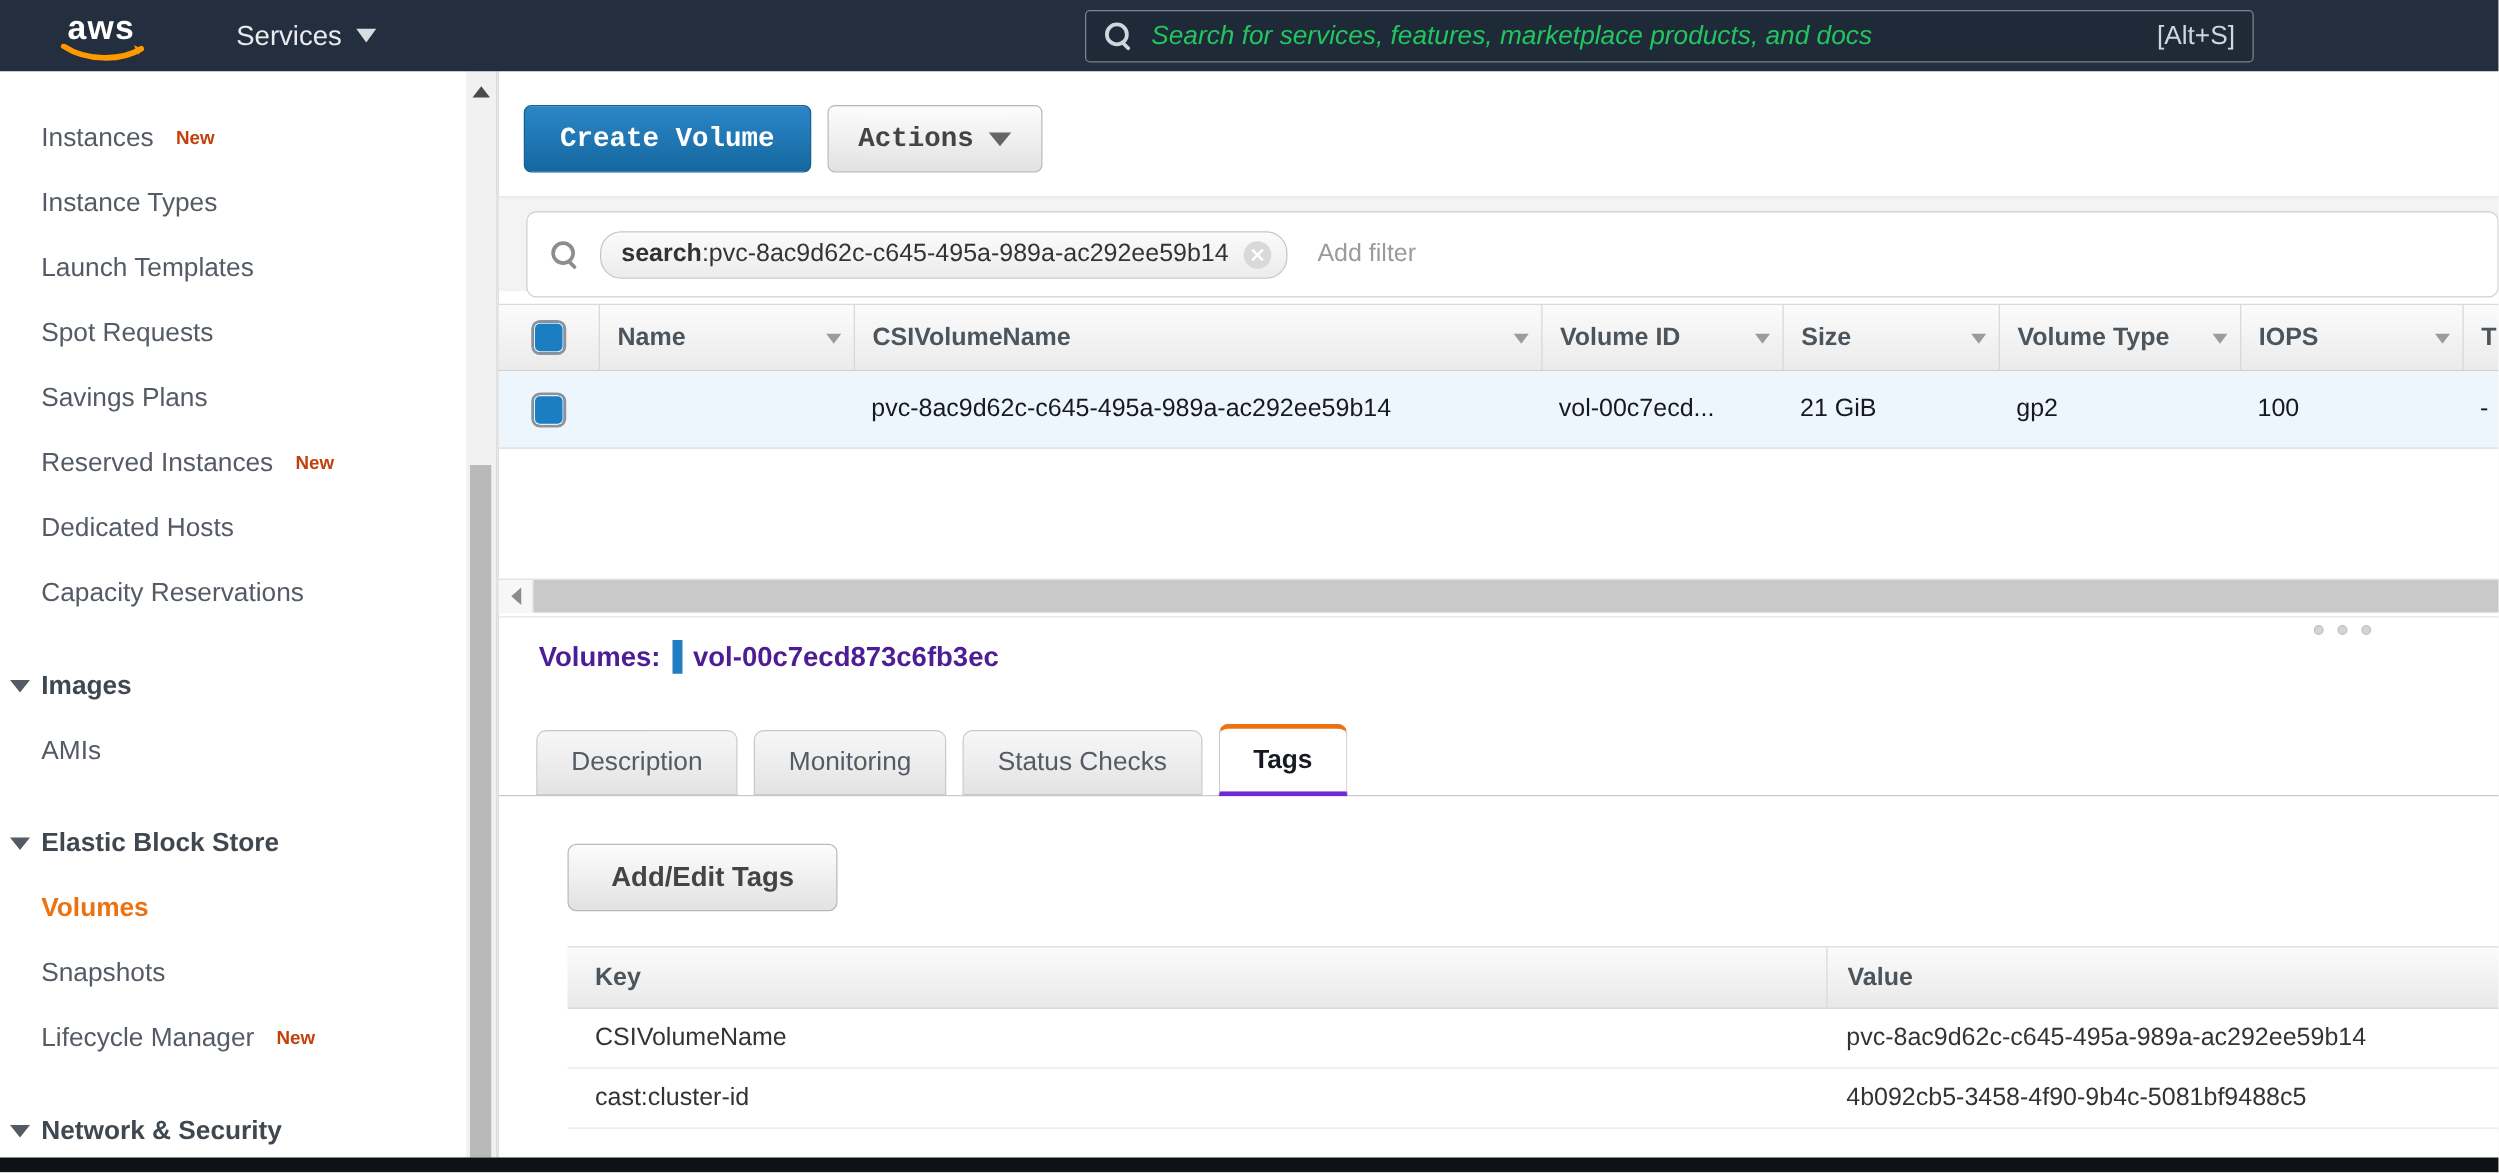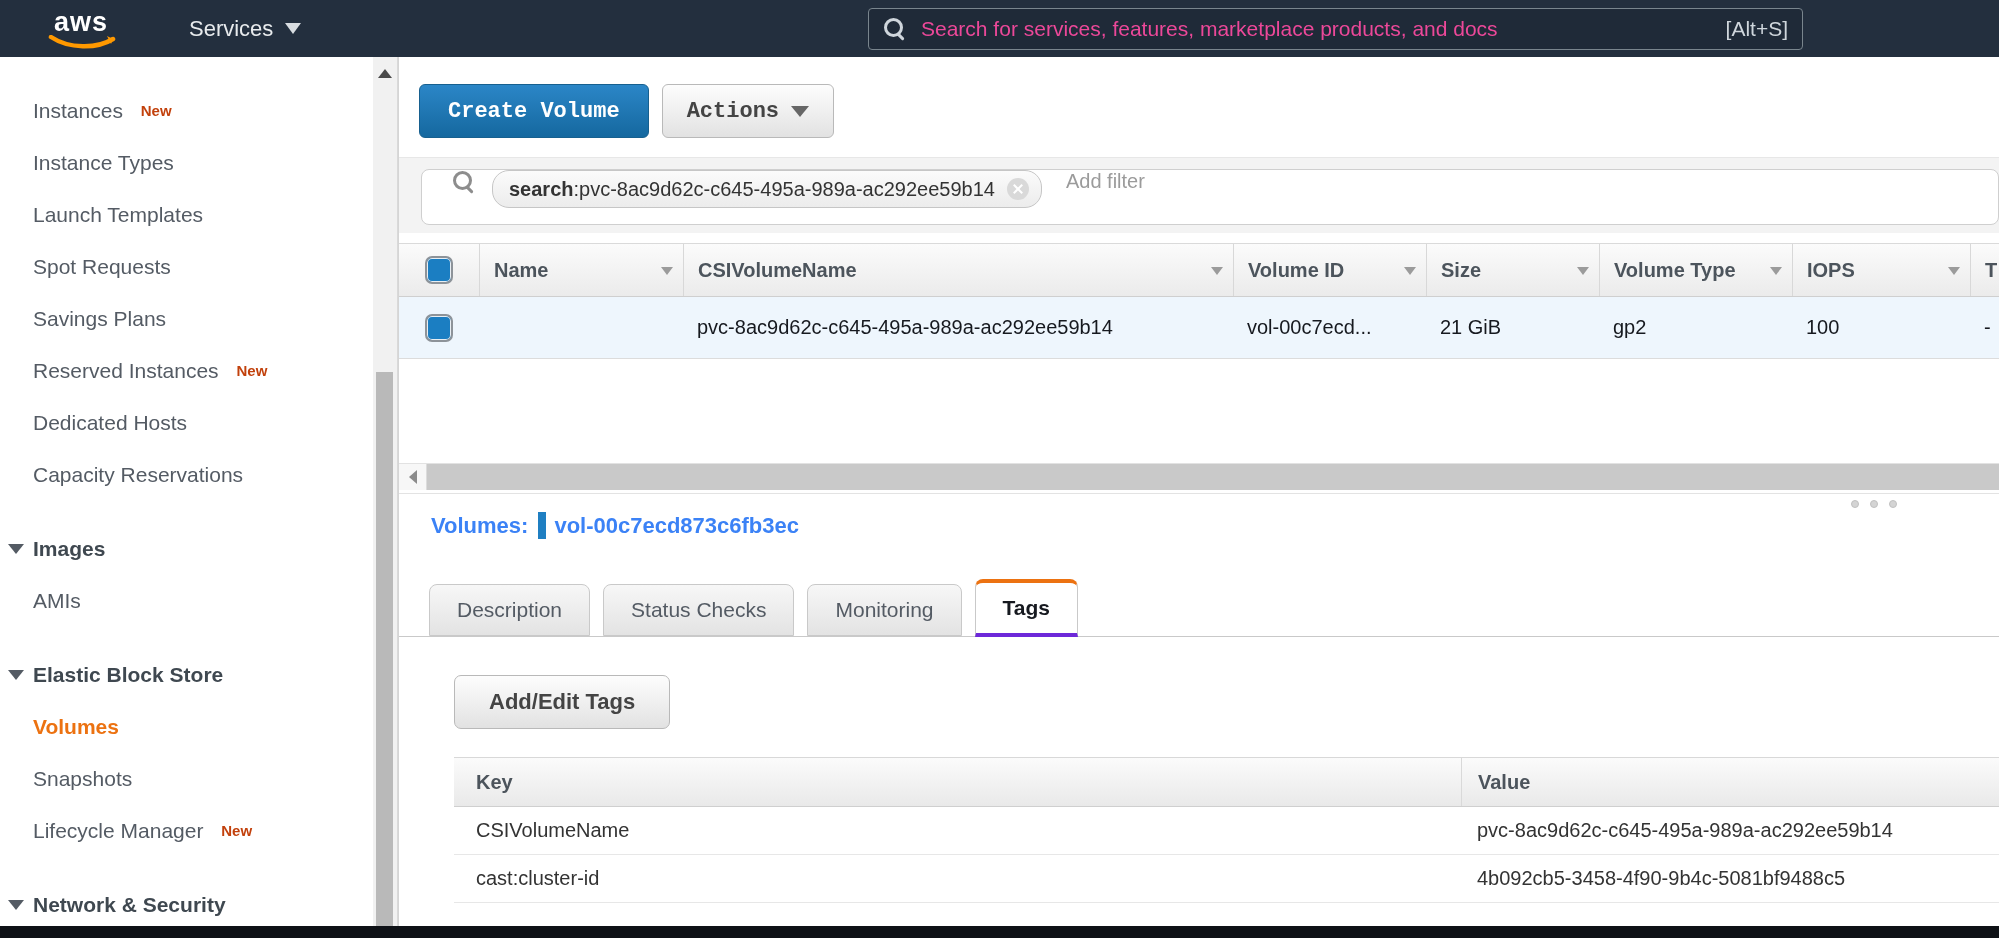--- a/index.html
+++ b/index.html
@@ -14,41 +14,41 @@
   .aws-logo .aws-text { color:#fff; font-weight:bold; font-size:27px; letter-spacing:1px; line-height:30px; display:block; text-align:center; }
   .aws-logo svg { position:absolute; left:2px; bottom:0; }
   .nav-services { display:flex; align-items:center; margin-left:72px; color:#e8ebed; font-size:22px; cursor:pointer; }
   .caret-down-light { width:0; height:0; border-left:8px solid transparent; border-right:8px solid transparent; border-top:11px solid #d8dde1; margin-left:12px; }
   .nav-search { position:absolute; left:868px; top:8px; width:935px; height:42px; border:1px solid #79858d; border-radius:4px; background:#1f2a38; display:flex; align-items:center; padding:0 14px; }
   .mag { width:24px; height:24px; position:relative; flex:0 0 auto; }
   .mag::before { content:""; position:absolute; left:1px; top:1px; width:13px; height:13px; border:3px solid #cfd6dc; border-radius:50%; }
   .mag::after { content:""; position:absolute; left:16px; top:15px; width:3px; height:9px; background:#cfd6dc; transform:rotate(-45deg); border-radius:2px; }
   .mag.grey::before { border-color:#8d8d8d; }
   .mag.grey::after { background:#8d8d8d; }
-  .nav-search .placeholder { color:#ec4899; font-size:21px; margin-left:14px; white-space:nowrap; }
+  .nav-search .placeholder { font-style:italic; color:#22c55e; font-size:21px; margin-left:14px; white-space:nowrap; }
   .nav-search .shortcut { margin-left:auto; color:#cfd6dc; font-size:21px; }
   
   .sidebar { position:absolute; top:57px; left:0; width:373px; bottom:12px; background:#fff; overflow:hidden; padding-top:28px; }
   .side-item { position:relative; height:52px; line-height:52px; padding-left:33px; font-size:21px; color:#545b64; white-space:nowrap; cursor:pointer; }
   .side-item .badge { color:#c2410c; font-size:15px; font-weight:bold; margin-left:12px; position:relative; top:-2px; }
   .side-item.section { font-weight:bold; color:#3f4850; margin-top:22px; }
   .side-item.active { color:#ec7211; font-weight:bold; }
   .tri-right-caret { position:absolute; left:8px; top:50%; margin-top:-5px; width:0; height:0; border-left:8px solid transparent; border-right:8px solid transparent; border-top:10px solid #545b64; }
   .side-scroll { position:absolute; top:57px; left:373px; width:25px; bottom:12px; background:#f1f1f1; border-right:1px solid #d9d9d9; }
   .side-scroll .up-arrow { position:absolute; top:12px; left:50%; margin-left:-7px; width:0; height:0; border-left:7px solid transparent; border-right:7px solid transparent; border-bottom:9px solid #4a4a4a; }
   .side-scroll .thumb { position:absolute; left:3px; right:4px; top:315px; bottom:0; background:#b9b9b9; }
   
   .main { position:absolute; top:57px; left:398px; right:0; bottom:12px; background:#fff; border-left:1px solid #d5d5d5; }
   .toolbar { position:absolute; top:27px; left:20px; display:flex; gap:13px;font-family:Liberation Mono, monospace; }
   .btn { height:54px; display:inline-flex; align-items:center; border-radius:6px; font-size:22px; font-weight:bold; cursor:pointer; }
   .btn-primary { background:linear-gradient(180deg,#2b86c7,#15689f); border:1px solid #17608f; color:#fff; padding:0 28px; }
   .btn-secondary { background:linear-gradient(180deg,#fdfdfd,#e2e2e2); border:1px solid #b9b9b9; color:#444; padding:0 24px; }
   .caret-down-dark { width:0; height:0; border-left:9px solid transparent; border-right:9px solid transparent; border-top:11px solid #666; margin-left:12px; }
   .filter-strip { position:absolute; top:100px; left:0; right:0; height:76px; background:#f3f3f3; border-top:1px solid #e7e7e7; }
-  .filter-box { position:absolute; left:22px; right:0; top:11px; height:56px; background:#fff; border:1px solid #cfcfcf; border-radius:8px; display:flex; align-items:flex-start; padding-left:30px; }
+  .filter-box { position:absolute; left:22px; right:0; top:11px; height:69px; background:#fff; border:1px solid #cfcfcf; border-radius:8px; display:flex; align-items:center; padding-left:18px; }
   .filter-pill { display:flex; align-items:center; margin-left:16px; height:38px; padding:0 12px 0 16px; border:1px solid #c6c6c6; border-radius:17px; background:linear-gradient(180deg,#fbfbfb,#ececec); font-size:20px; color:#333; white-space:nowrap; }
   .filter-pill b { font-weight:bold; }
   .x-circle { width:22px; height:22px; border-radius:50%; background:#d9d9d9; position:relative; margin-left:12px; cursor:pointer; flex:0 0 auto; }
   .x-circle::before, .x-circle::after { content:""; position:absolute; left:10px; top:5px; width:2px; height:12px; background:#fff; }
   .x-circle::before { transform:rotate(45deg); }
   .x-circle::after { transform:rotate(-45deg); }
   .add-filter { color:#9b9b9b; font-size:20px; margin-left:24px; cursor:pointer; }
   
   .vtable { position:absolute; top:186px; left:0; right:0; }
   .vhead { display:flex; height:54px; align-items:center; background:linear-gradient(180deg,#fbfbfb,#ebebeb); border-top:1px solid #dadada; border-bottom:1px solid #cfcfcf; font-weight:bold; color:#4c545c; font-size:20px; }
@@ -64,21 +64,21 @@
   .checkbox-blue { width:28px; height:28px; border-radius:7px; background:#1b7ec2; border:2px solid #8d9399; box-shadow:inset 0 0 0 1px #e8eef3; cursor:pointer; }
   
   .hscroll { position:absolute; top:406px; left:0; right:0; height:27px; background:#ececec; border-top:1px solid #e2e2e2; }
   .hscroll-btn { position:absolute; left:0; top:0; bottom:0; width:28px; background:#f7f7f7; border-right:1px solid #dcdcdc; display:flex; align-items:center; justify-content:center; cursor:pointer; }
   .tri-left { width:0; height:0; border-top:7px solid transparent; border-bottom:7px solid transparent; border-right:8px solid #8b8b8b; }
   .hscroll-thumb { position:absolute; left:28px; right:0; top:0; bottom:0; background:#c9c9c9; cursor:grab; }
   .pane-divider { position:absolute; top:436px; left:0; right:0; height:1px; background:#e3e3e3; }
   .resize-dots { position:absolute; top:443px; left:1452px; display:flex; gap:11px; cursor:row-resize; }
   .resize-dots i { width:8px; height:8px; border-radius:50%; background:#d4d4d4; border:1px solid #c0c0c0; }
   
-  .detail-heading { position:absolute; top:455px; left:32px; display:flex; align-items:center; font-size:22px; font-weight:bold; color:#3b82f6; }
+  .detail-heading { position:absolute; top:455px; left:32px; display:flex; align-items:center; font-size:22px; font-weight:bold; color:#4c1d95; }
   .sel-bar { display:inline-block; width:8px; height:27px; background:#1f7fc2; margin:0 8px 0 10px; }
   .tabs { position:absolute; top:521px; left:0; right:0; height:59px; padding-left:30px; border-bottom:1px solid #c9c9c9; display:flex; align-items:flex-end; }
   .tab { position:relative; height:52px; display:inline-flex; align-items:center; padding:0 27px; margin-right:13px; font-size:21px; color:#545b64; background:linear-gradient(180deg,#f7f7f7,#e3e3e3); border:1px solid #c9c9c9; border-radius:8px 8px 0 0; cursor:pointer; z-index:1; }
   .tab.active { height:58px; background:#fff; border-top:4px solid #ec7211; border-bottom:4px solid #6d28d9; margin-bottom:-1px; font-weight:bold; color:#16191f; z-index:2; }
   .addedit-wrap { position:absolute; top:618px; left:55px; }
   .btn-addedit { height:54px; padding:0 34px; border-radius:7px; }
   
   .tags-table { position:absolute; top:700px; left:55px; right:0; font-size:20px; }
   .trow { display:flex; align-items:center; }
   .trow.thead { height:50px; background:linear-gradient(180deg,#fbfbfb,#e9e9e9); border-top:1px solid #d8d8d8; border-bottom:1px solid #cfcfcf; font-weight:bold; color:#4c545c; }
@@ -261,24 +261,24 @@
       <span>Volumes:</span>
       <span class="sel-bar"></span>
       <span>vol-00c7ecd873c6fb3ec</span>
     </div>
 
     <div class="tabs">
       <div class="tab">
         <span>Description</span>
       </div>
       <div class="tab">
+        <span>Monitoring</span>
+      </div>
+      <div class="tab">
         <span>Status Checks</span>
-      </div>
-      <div class="tab">
-        <span>Monitoring</span>
       </div>
       <div class="tab active">
         <span>Tags</span>
       </div>
     </div>
 
     <div class="addedit-wrap">
       <div class="btn btn-secondary btn-addedit">
         <span>Add/Edit Tags</span>
       </div>

